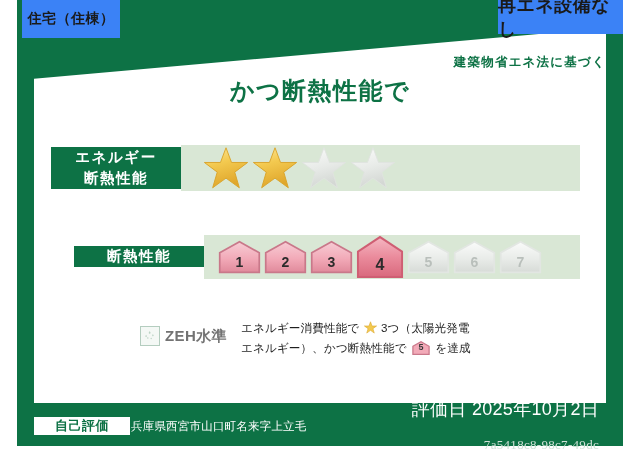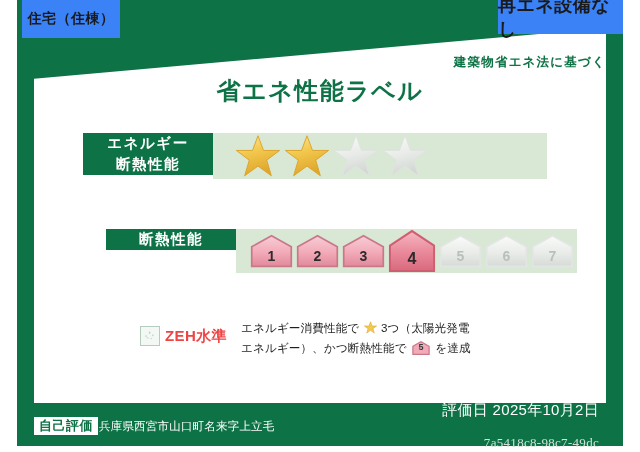--- a/index.html
+++ b/index.html
@@ -74,25 +74,24 @@
     font-weight: bold;
     letter-spacing: 1.5px;
     margin-top: 7px;
     line-height: 1.15;
   }
 
   
   .metric-row {
     position: absolute;
     left: 51px;
-    width: 464px;
+    width: 529px;
     height: 70px;
     display: flex;
-    align-items: flex-start;
-    margin-left: 32px;
+    align-items: center;
   }
   .row-energy { top: 133px; }
   .row-insul  { top: 229px; height: 55px; padding-left: 23px; }
 
   .row-label {
     background: #0d7245;
     color: #ffffff;
     width: 130px;
     flex: 0 0 130px;
     display: flex;
@@ -161,21 +160,21 @@
   .zeh-icon {
     width: 20px; height: 20px;
     border: 1.4px solid #b4cdbf;
     background: #f4f8f5;
     margin-right: 5px;
     flex: 0 0 20px;
   }
   .zeh-text {
     font-size: 15px;
     font-weight: bold;
-    color: #ef4444;
+    color: #737373;
     letter-spacing: 0.4px;
     white-space: nowrap;
   }
   .zeh-desc {
     margin-left: 14px;
     font-size: 11.6px;
     color: #1f1f1f;
     line-height: 1.75;
     letter-spacing: 0.1px;
   }
@@ -212,37 +211,37 @@
     display: flex;
     align-items: center;
     margin-left: 17px;
   }
   .self-eval {
     background: #ffffff;
     color: #0d7245;
     font-size: 13px;
     font-weight: bold;
     letter-spacing: 0.5px;
-    padding: 2px 5px;
+    padding: 2px 21px;
     line-height: 1.15;
   }
   .address {
     color: #ffffff;
     font-size: 11.5px;
     margin-left: 1px;
     letter-spacing: 0.2px;
   }
   .footer-right {
     margin-left: auto;
     margin-right: 24px;
     text-align: right;
     color: #ffffff;
   }
   .eval-date {
-    font-size: 15px;
+    font-size: 18px;
     letter-spacing: 0.3px;
     line-height: 1.2;
   }
   .doc-hash {
     font-size: 13px;
     letter-spacing: 0.3px;
     color: #cfe2d7;
     margin-top: 16px;
     font-family: Liberation Serif, serif;
   }
@@ -253,21 +252,21 @@
 <div id="label-root">
 
   <div class="green-frame"></div>
   <div class="inner-panel"></div>
 
   <div class="corner-tab tab-left">住宅（住棟）</div>
   <div class="corner-tab tab-right">再エネ設備なし</div>
 
   <div class="heading-block">
     <div class="heading-sub">建築物省エネ法に基づく</div>
-    <div class="heading-main">省エネ性能ラベル</div>
+    <div class="heading-main">かつ断熱性能で</div>
   </div>
 
   <div class="metric-row row-energy">
     <div class="row-label">
       <span>エネルギー</span>
       <span>断熱性能</span>
     </div>
     <div class="row-body stars">
 
       <svg class="star" viewBox="0 0 100 100">

